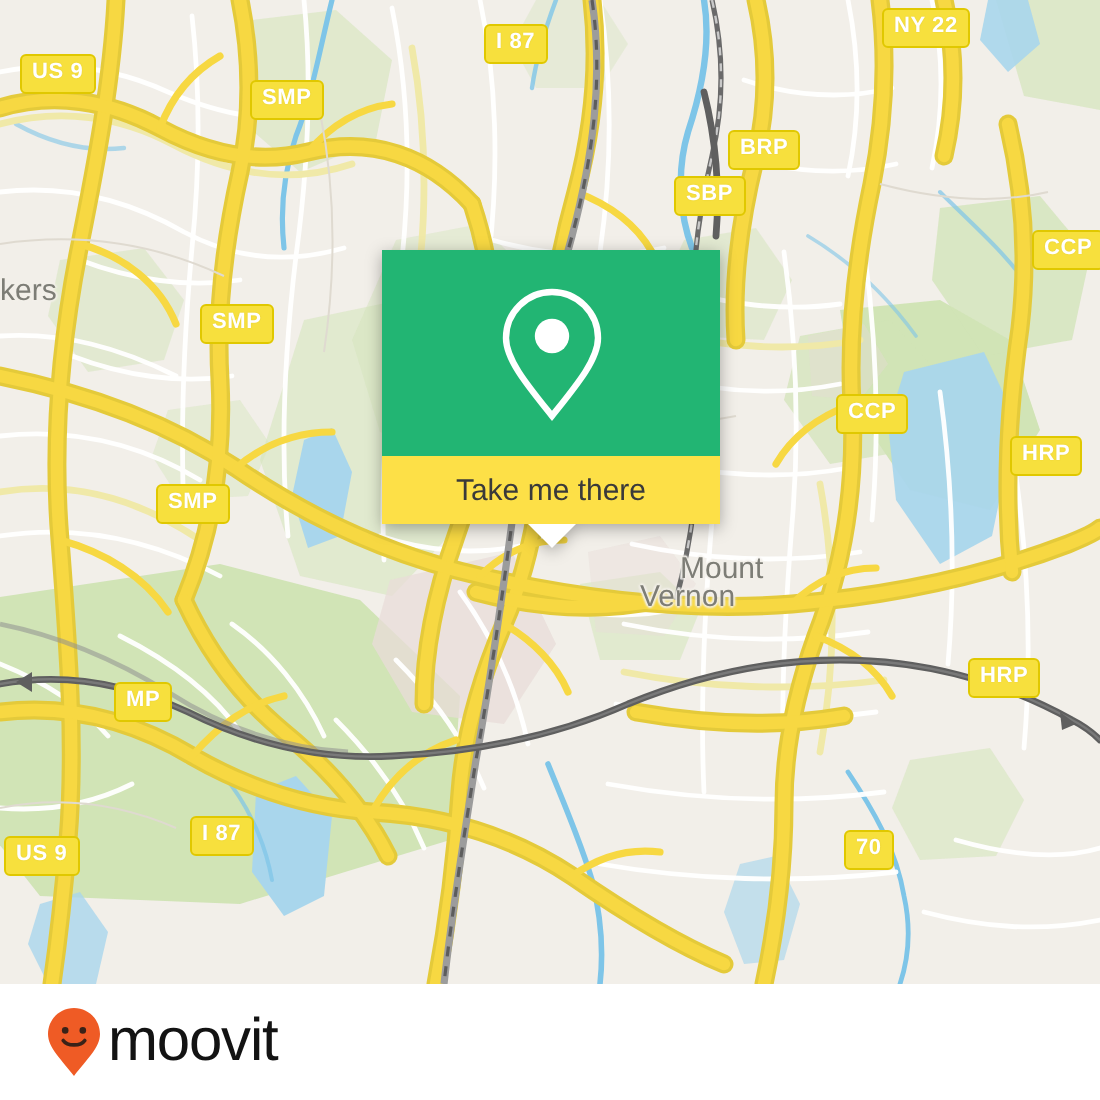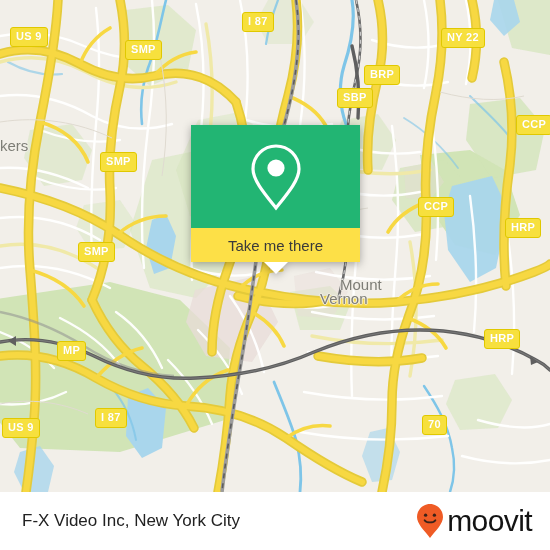--- a/index.html
+++ b/index.html
@@ -345,21 +345,21 @@
           <path d="M276,204 C306,212 338,214 368,208"></path>
         </g>
       </g>
     </svg>
 
     <div>
       <div class="shield" style="left:10px;  top:27px;">US 9</div>
       <div class="shield" style="left:125px; top:40px;">SMP</div>
       <div class="shield" style="left:242px; top:12px;">I 87</div>
       <div class="shield" style="left:364px; top:17px;margin-top:48px;">BRP</div>
-      <div class="shield" style="left:441px; top:28px;">NY 22</div>
+      <div class="shield" style="left:441px; top:4px;">NY 22</div>
       <div class="shield" style="left:337px; top:88px;">SBP</div>
       <div class="shield" style="left:516px; top:115px;">CCP</div>
       <div class="shield" style="left:100px; top:152px;">SMP</div>
       <div class="shield" style="left:418px; top:197px;">CCP</div>
       <div class="shield" style="left:505px; top:218px;">HRP</div>
       <div class="shield" style="left:78px;  top:242px;">SMP</div>
       <div class="shield" style="left:484px; top:329px;">HRP</div>
       <div class="shield" style="left:57px;  top:341px;">MP</div>
       <div class="shield" style="left:422px; top:415px;">70</div>
       <div class="shield" style="left:2px;   top:418px;">US 9</div>
@@ -379,21 +379,20 @@
       </div>
       <div class="popup-foot">
         <span class="popup-foot-label">Take me there</span>
         <span class="popup-tail"></span>
       </div>
     </div>
 
   </div>
 
   <div class="footer">
-    <div class="footer-title">F-X Video Inc, New York City</div>
 
     <div class="brand">
       <svg width="30" height="36" viewBox="0 0 30 36">
         <path d="M15 1 C7.8 1 2 6.8 2 14 C2 21 9 27 15 35 C21 27 28 21 28 14 C28 6.8 22.2 1 15 1 Z" fill="#ef5b25"></path>
         <circle cx="10.6" cy="12.2" r="1.65" fill="#3a2218"></circle>
         <circle cx="19.4" cy="12.2" r="1.65" fill="#3a2218"></circle>
         <path d="M9.6 17.2 C11.6 20.2 18.4 20.2 20.4 17.2" fill="none" stroke="#3a2218" stroke-width="1.8" stroke-linecap="round"></path>
       </svg>
       <span class="brand-word">moovit</span>
     </div>

